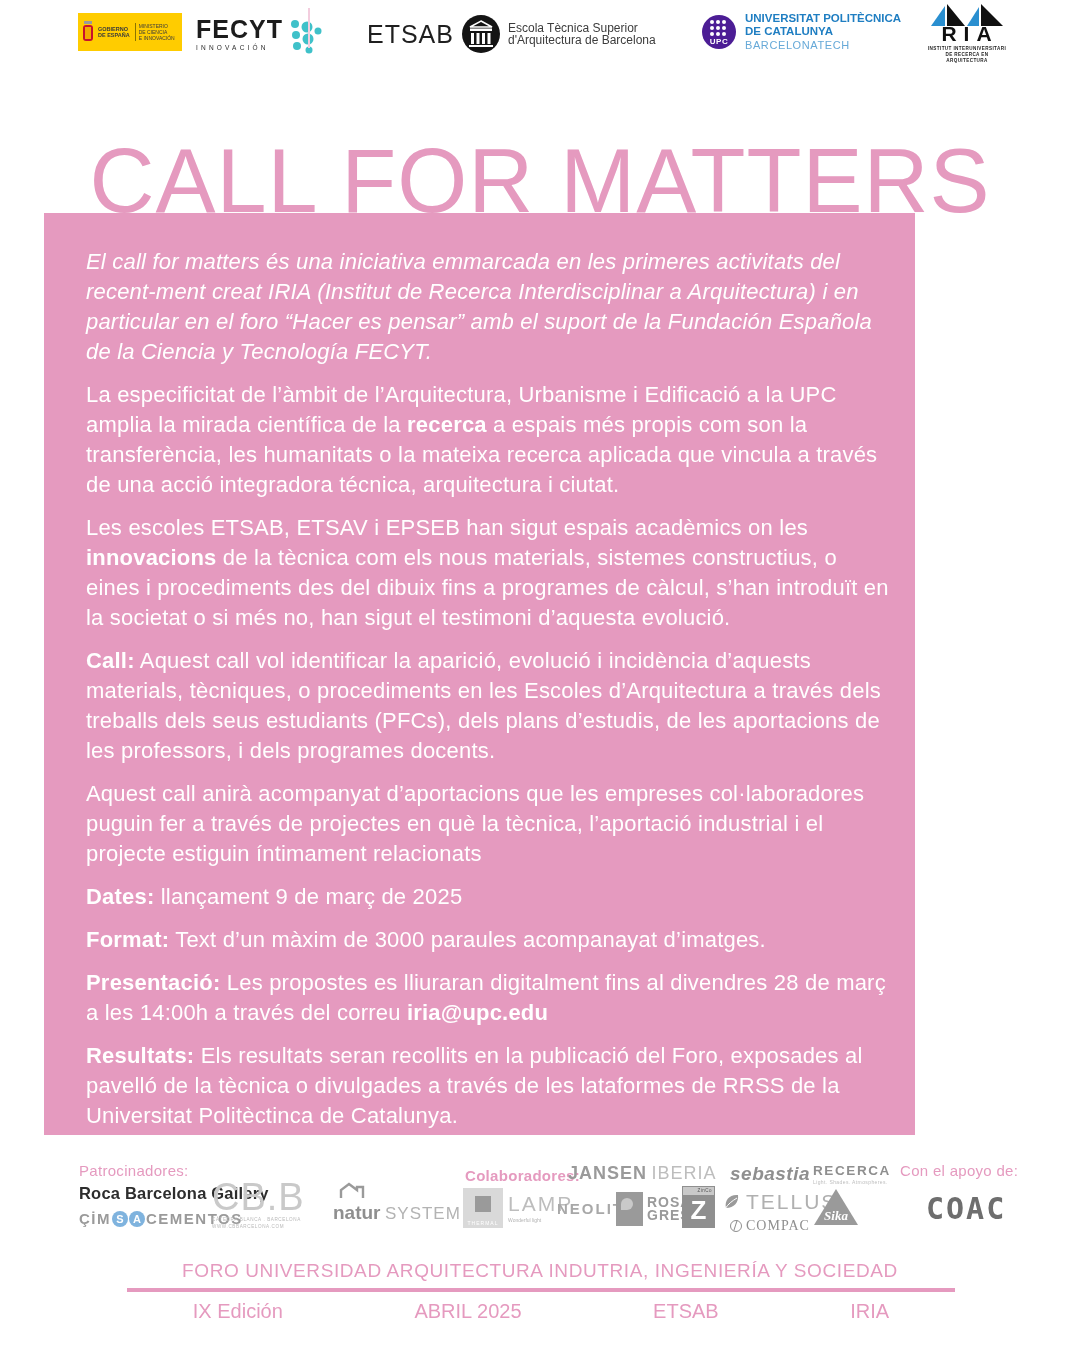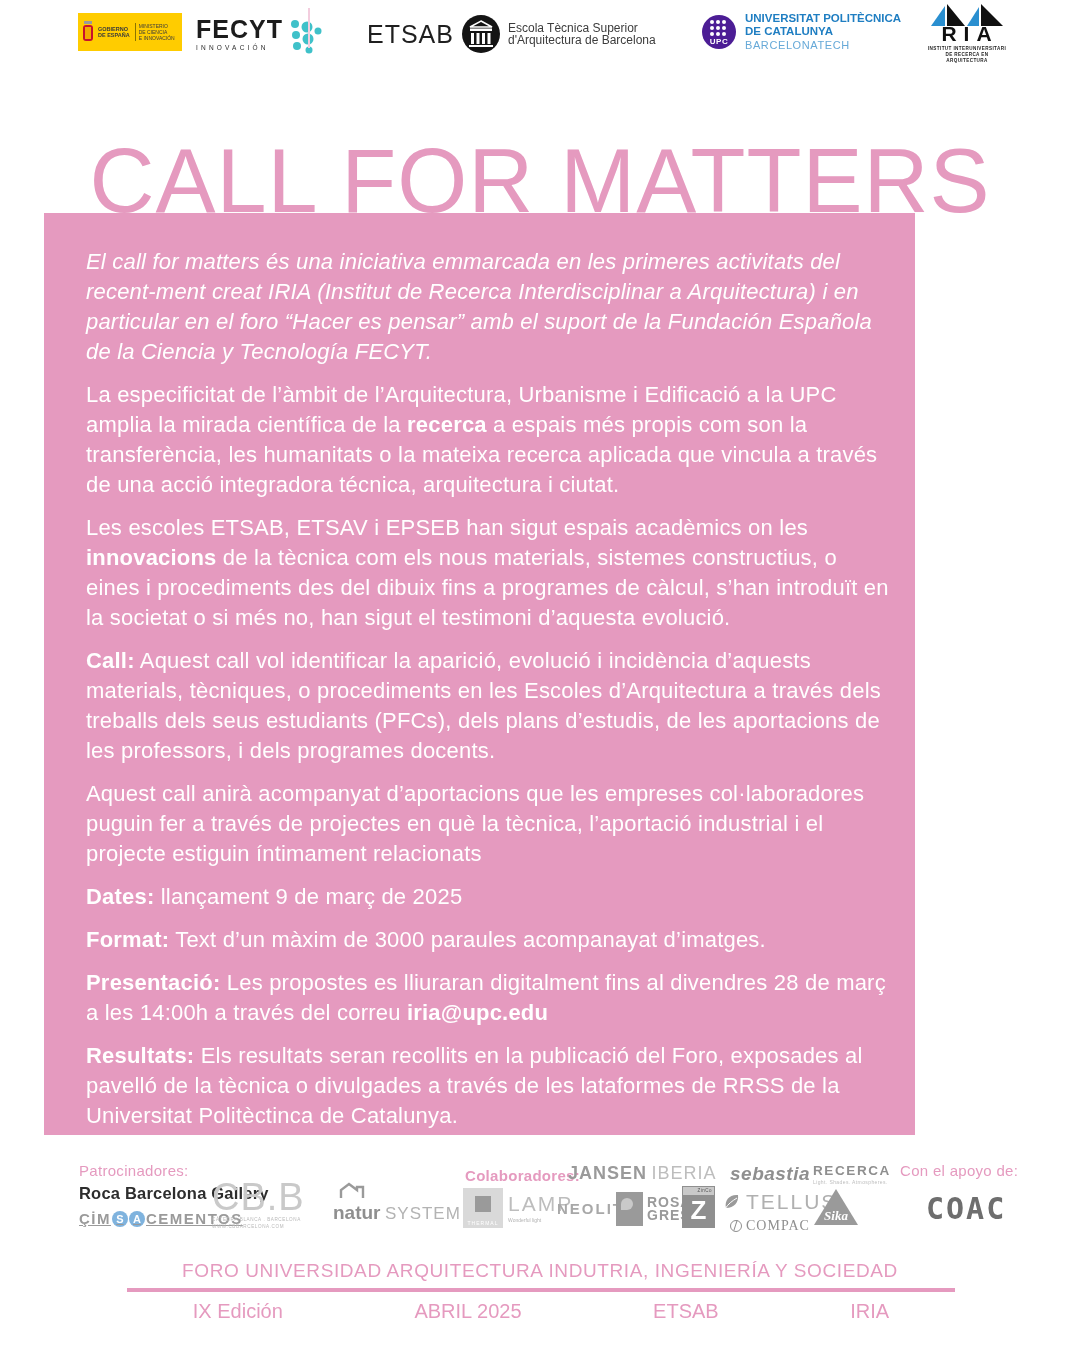--- a/index.html
+++ b/index.html
@@ -36,21 +36,21 @@
   
   .pink-block { left:44px; top:213px; width:871px; height:922px; background:#e59abf; padding:34px 22px 0 42px; }
   .para { color:#ffffff; font-size:22px; line-height:30px; margin-bottom:13px; letter-spacing:0.2px; }
   .para b { font-weight:700; }
   .para.italic { font-style:italic; }
 
   
   .sec-label { color:#e59abf; font-size:15px; letter-spacing:0.3px; }
   .sp-group { left:79px; top:1162px; }
   .roca { font-size:16.5px; font-weight:800; color:#2d2d2d; margin-top:5px; letter-spacing:0.2px; }
-  .cimsa { margin-top:7px; display:flex; align-items:center; gap:1px; font-weight:800; color:#9a9a9a; font-size:15px; letter-spacing:1.5px;text-decoration:underline; }
+  .cimsa { margin-top:7px; display:flex; align-items:center; gap:1px; font-weight:800; color:#9a9a9a; font-size:15px; letter-spacing:1.5px; }
   .cimsa .bub { width:16px; height:16px; border-radius:50%; background:#7fb3de; color:#fff; font-size:11px; display:flex; align-items:center; justify-content:center; letter-spacing:0; }
   .cbb { left:212px; top:1178px; width:105px; text-align:left; }
   .cbb-main { font-size:38px; font-weight:200; color:#c9c9c9; letter-spacing:1px; line-height:38px; }
   .cbb-sub { font-size:4.6px; color:#b9b9b9; letter-spacing:0.6px; line-height:6px; margin-top:1px; }
   .natur { left:333px; top:1182px; }
   .natur-house { display:block; margin-left:6px; }
   .natur-line { margin-top:2px; white-space:nowrap; }
   .natur-b { font-size:19px; font-weight:800; color:#8f8f8f; }
   .natur-l { font-size:17px; font-weight:300; color:#b3b3b3; letter-spacing:1px; }
 

